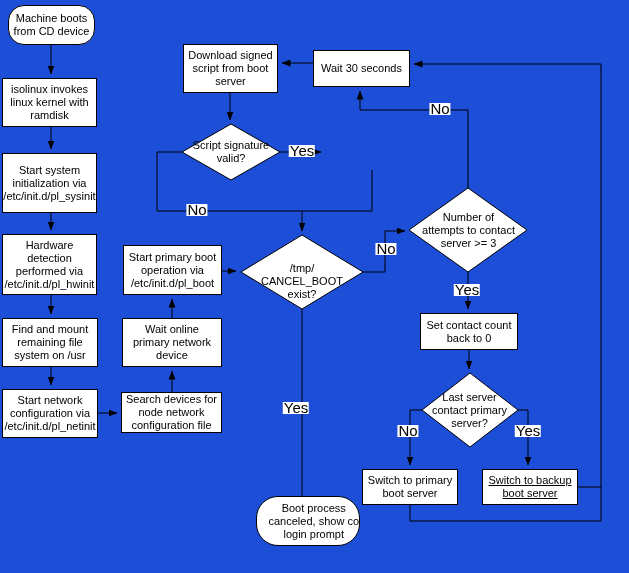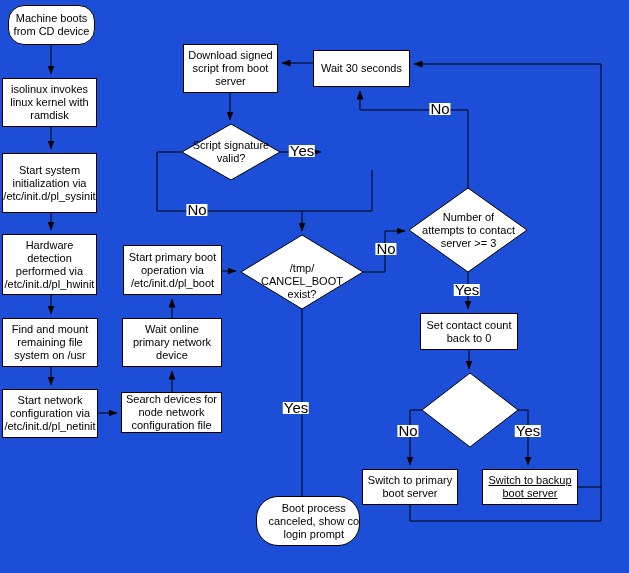--- a/index.html
+++ b/index.html
@@ -148,20 +148,25 @@
   <div class="node dlabel" style="left:247px;top:258px;width:110px;height:46px;">
     <span>/tmp/
 CANCEL_BOOT
 exist?</span>
   </div>
   <div class="node dlabel" style="left:407px;top:210px;width:123px;height:40px;">
     <span>Number of
 attempts to contact
 server &gt;= 3</span>
   </div>
+  <div class="node dlabel" style="left:413px;top:390px;width:113px;height:40px;">
+    <span>Last server
+contact primary
+server?</span>
+  </div>
 
   <div class="edge-label" style="left:302px;top:151px;">Yes</div>
   <div class="edge-label" style="left:197px;top:210px;">No</div>
   <div class="edge-label" style="left:386px;top:249px;">No</div>
   <div class="edge-label" style="left:296px;top:408px;">Yes</div>
   <div class="edge-label" style="left:440px;top:109px;">No</div>
   <div class="edge-label" style="left:467px;top:290px;">Yes</div>
   <div class="edge-label" style="left:408px;top:431px;">No</div>
   <div class="edge-label" style="left:528px;top:431px;">Yes</div>
 

